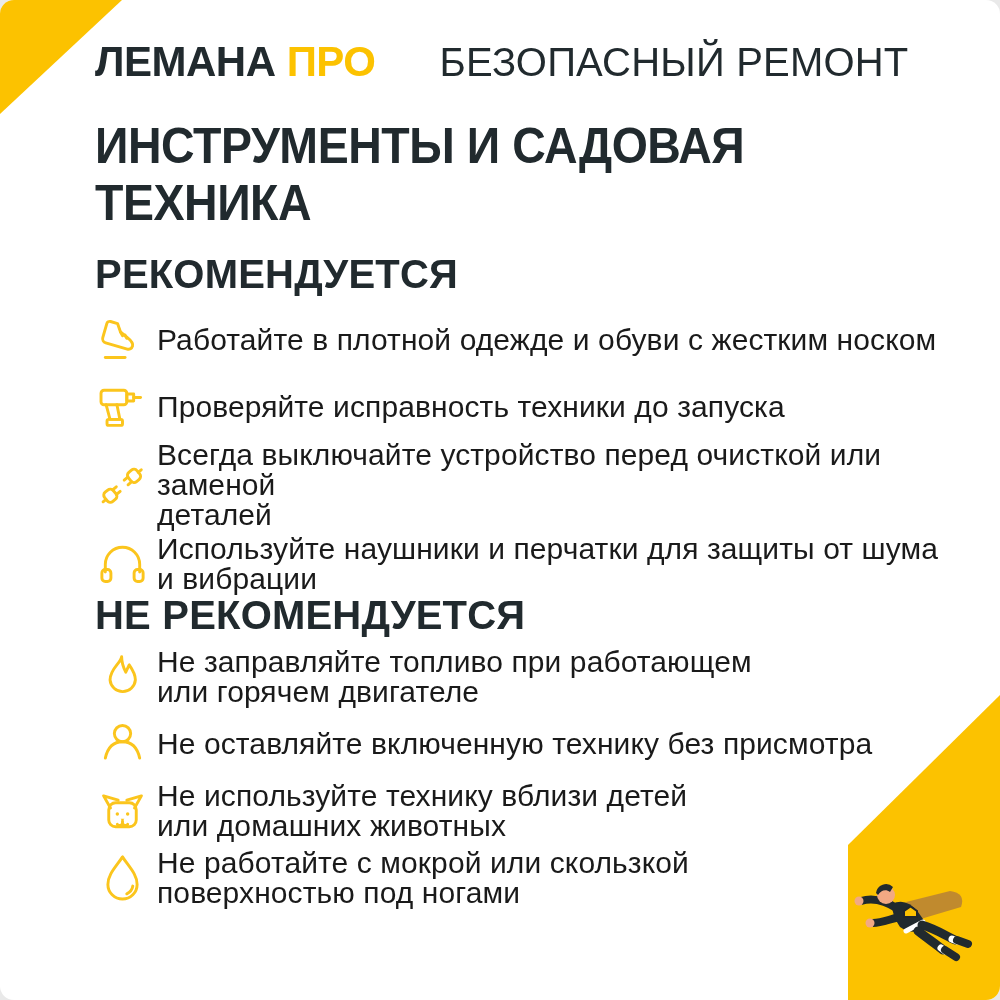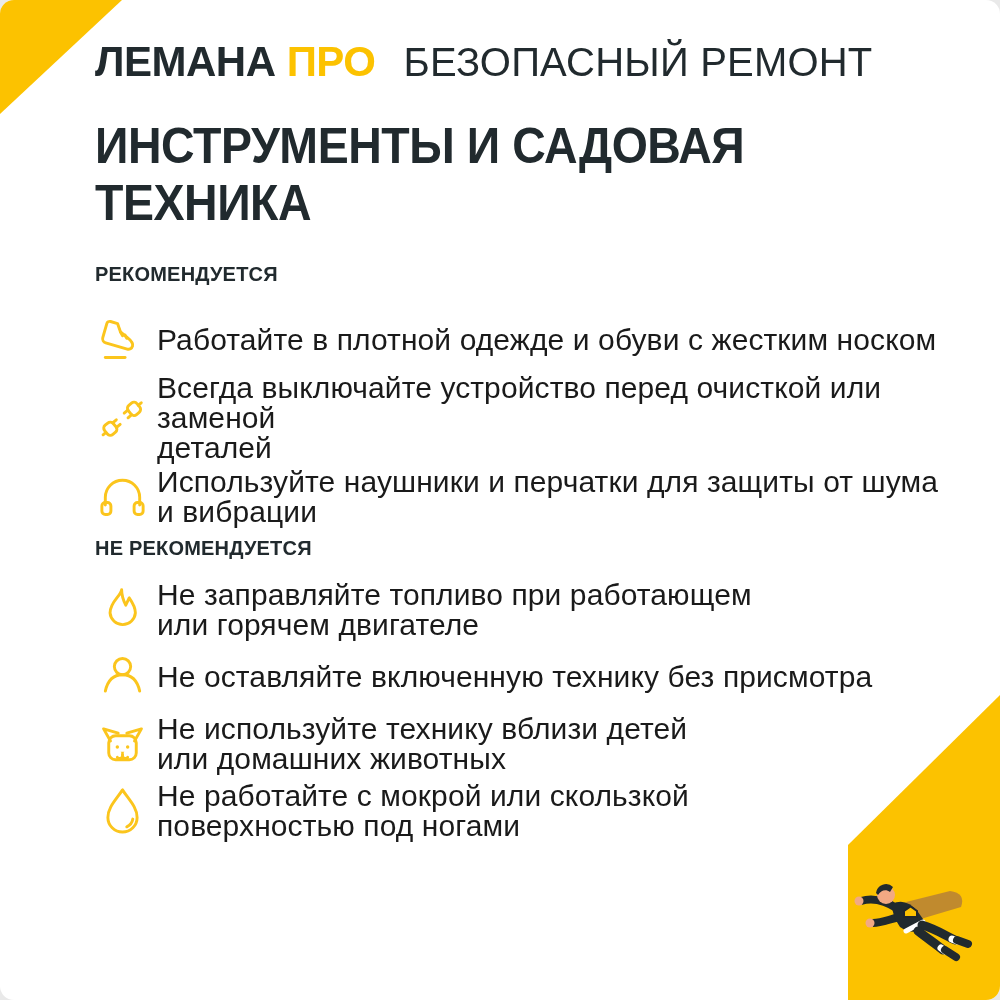--- a/index.html
+++ b/index.html
@@ -18,34 +18,34 @@
     background:var(--accent);
     clip-path:polygon(0 0,100% 0,0 100%);
   }
   .corner-br{
     position:absolute;right:0;bottom:0;width:152px;height:305px;
     background:var(--accent);
     clip-path:polygon(100% 0,100% 100%,0 100%,0 49.2%);
   }
   .mascot{position:absolute;left:0px;top:183px;width:137px;height:97px;}
   
-  .header{display:flex;align-items:center;gap:28px;padding:36px 0 0 95px;height:52px;}
+  .header{display:flex;align-items:center;gap:64px;padding:36px 0 0 95px;height:52px;}
   .logo{font-size:42px;font-weight:bold;letter-spacing:-0.5px;white-space:nowrap;}
   .logo .dark{color:var(--dark);}
   .logo .accent{color:var(--accent);}
   .campaign{font-size:40px;font-weight:normal;color:var(--dark);letter-spacing:0.2px;white-space:nowrap;}
   
   .main-title{
     margin:30px 0 0 95px;font-size:50px;line-height:57px;font-weight:bold;
     color:var(--dark);transform:scaleX(0.93);transform-origin:left top;
     letter-spacing:-0.5px;
   }
   
   .section-heading{
-    padding-left:95px;font-size:20px;font-weight:bold;color:var(--dark);
+    padding-left:95px;font-size:40px;font-weight:bold;color:var(--dark);
     letter-spacing:0.2px;height:36px;line-height:36px;
   }
   .section:nth-of-type(1) .section-heading{margin-top:24px;}
   .section:nth-of-type(2) .section-heading{}
   .section:nth-of-type(1) .item-list{margin-top:14px;}
   .section:nth-of-type(2) .item-list{margin-top:10px;}
   .item{display:flex;align-items:center;min-height:67px;padding-left:95px;}
   .item-icon-wrap{width:62px;min-width:62px;height:58px;display:flex;align-items:center;}
   .item-icon{width:55px;height:55px;}
   .item-text{
@@ -153,20 +153,28 @@
     <div class="item-list">
   <div class="item">
     <span class="item-icon-wrap">
               <svg class="item-icon" viewBox="0 0 64 64">
                 <use href="#boot-icon"></use>
               </svg>
             </span>
     <span class="item-text">Работайте в плотной одежде и обуви с жестким носком</span>
   </div>
 
+  <div class="item">
+    <span class="item-icon-wrap">
+              <svg class="item-icon" viewBox="0 0 64 64">
+                <use href="#drill-icon"></use>
+              </svg>
+            </span>
+    <span class="item-text">Проверяйте исправность техники до запуска</span>
+  </div>
 
   <div class="item">
     <span class="item-icon-wrap">
               <svg class="item-icon" viewBox="0 0 64 64">
                 <use href="#plug-icon"></use>
               </svg>
             </span>
     <span class="item-text">Всегда выключайте устройство перед очисткой или заменой
 деталей</span>
   </div>

